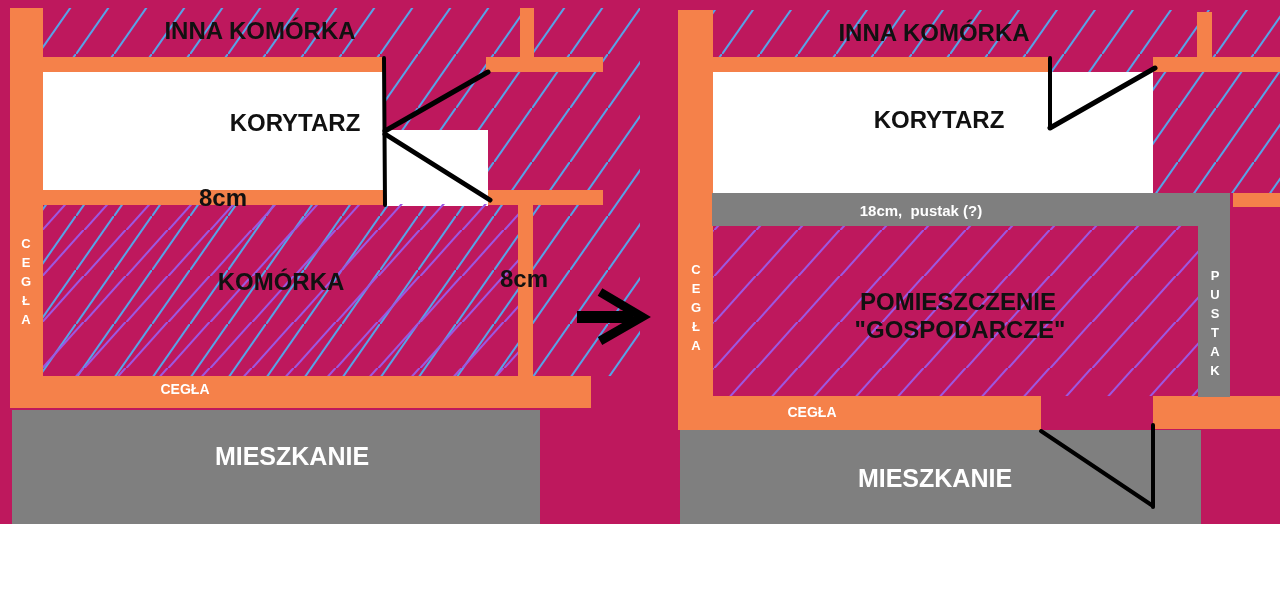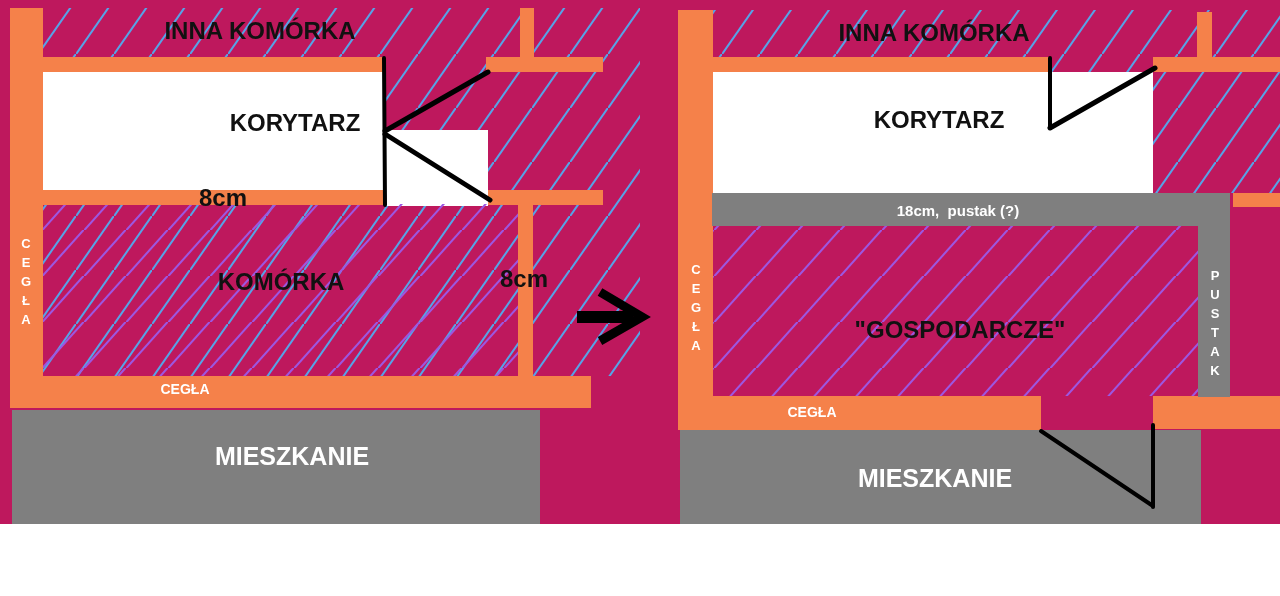--- a/index.html
+++ b/index.html
@@ -134,22 +134,23 @@
   <div class="vtext" style="left:26px;top:236px;">CEGŁA</div>
 
   <div class="lbl light sz-sml" style="left:185px;top:389px;">CEGŁA</div>
 
   <div class="lbl light" style="left:292px;top:456px;font-size:25px;">MIESZKANIE</div>
 
   <div class="lbl dark sz-big" style="left:934px;top:33px;">INNA KOMÓRKA</div>
 
   <div class="lbl dark sz-big" style="left:939px;top:120px;">KORYTARZ</div>
 
-  <div class="lbl light sz-med" style="left:958px;top:210px;">18cm,  pustak (?)</div>
+  <div class="lbl light sz-med" style="left:921px;top:210px;">18cm,  pustak (?)</div>
 
+  <div class="lbl dark sz-big" style="left:958px;top:302px;">POMIESZCZENIE</div>
 
   <div class="lbl dark sz-big" style="left:960px;top:330px;">"GOSPODARCZE"</div>
 
   <div class="vtext" style="left:696px;top:262px;">CEGŁA</div>
 
   <div class="vtext" style="left:1215px;top:268px;">PUSTAK</div>
 
   <div class="lbl light sz-sml" style="left:812px;top:412px;">CEGŁA</div>
 
   <div class="lbl light" style="left:935px;top:478px;font-size:25px;">MIESZKANIE</div>

